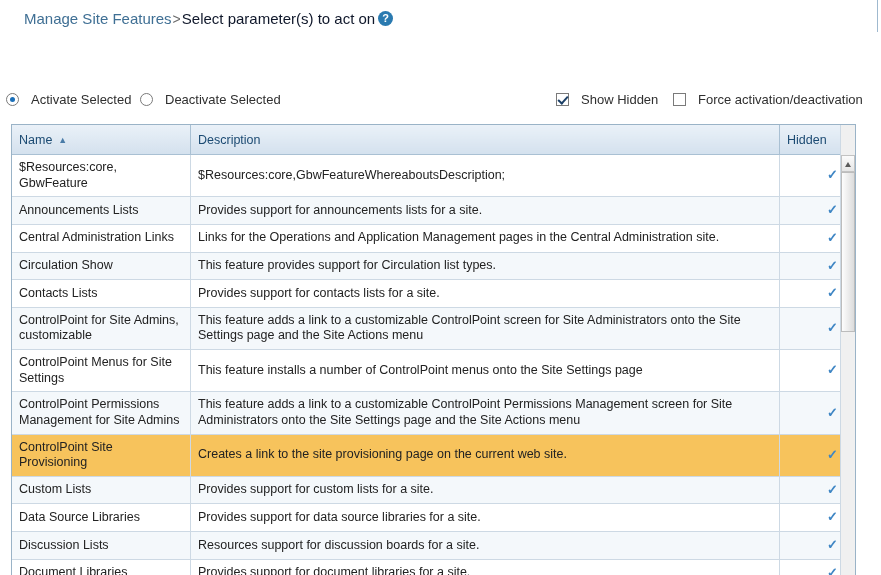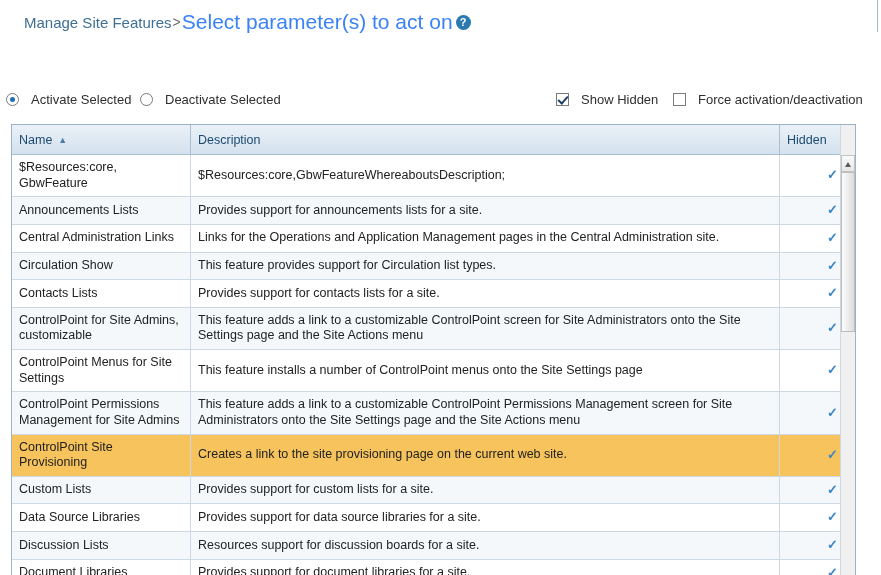--- a/index.html
+++ b/index.html
@@ -30,22 +30,22 @@
   }
   .crumb-main {
     color: #3f6f94;
     font-size: 15px;
   }
   .crumb-sep {
     color: #6b6b6b;
     font-size: 14px;
   }
   .crumb-current {
-    color: #3b82f6;
-    font-size: 21px;
+    color: #0f172a;
+    font-size: 15px;
   }
   .help-icon {
     display: inline-block;
     width: 15px;
     height: 15px;
     border-radius: 50%;
     background: #2a7ab0;
     color: #ffffff;
     font-size: 11px;
     line-height: 15px;

